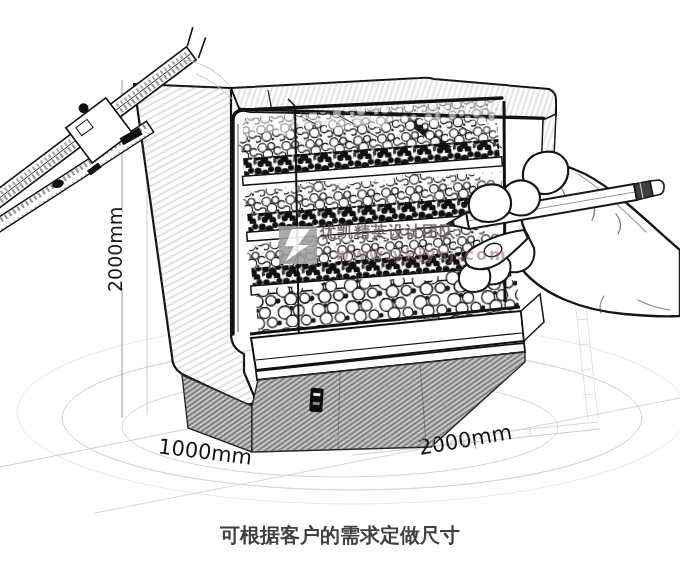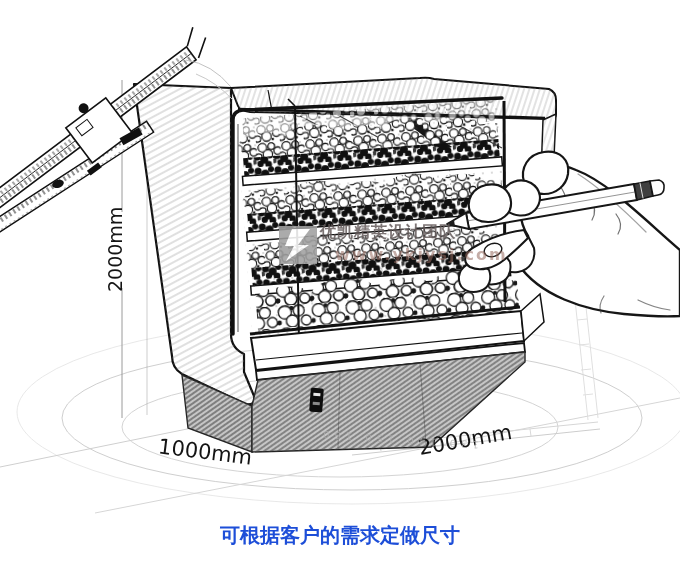--- a/index.html
+++ b/index.html
@@ -269,15 +269,15 @@
 <div id="watermark">
   <div id="wm-logo" style="background: rgb(160, 160, 160);">
     <svg width="38" height="38" viewBox="0 0 38 38">
       <polygon points="13,3 31,3 19,19 30,19 7,35 15,20 6,20" fill="#ffffff"></polygon>
     </svg>
   </div>
   <div class="txt" id="wm-team">优凯精英设计团队</div>
   <div class="txt" id="wm-site">www.ykjysj.com</div>
 </div>
 
-<div class="txt" id="caption" style="color: #1d4ed8;">可根据客户的需求定做尺寸</div>
+<div class="txt" id="caption" style="color: #404040;">可根据客户的需求定做尺寸</div>
 
 </div>
 
 </body></html>

